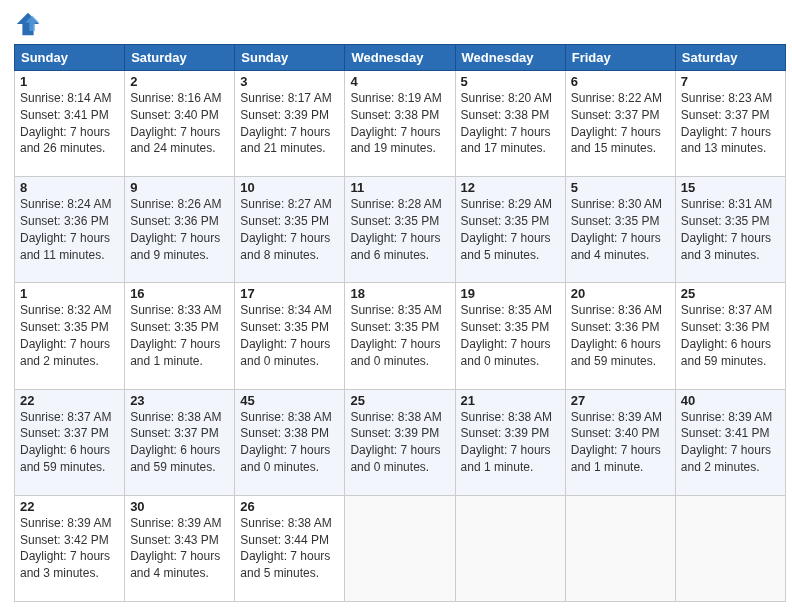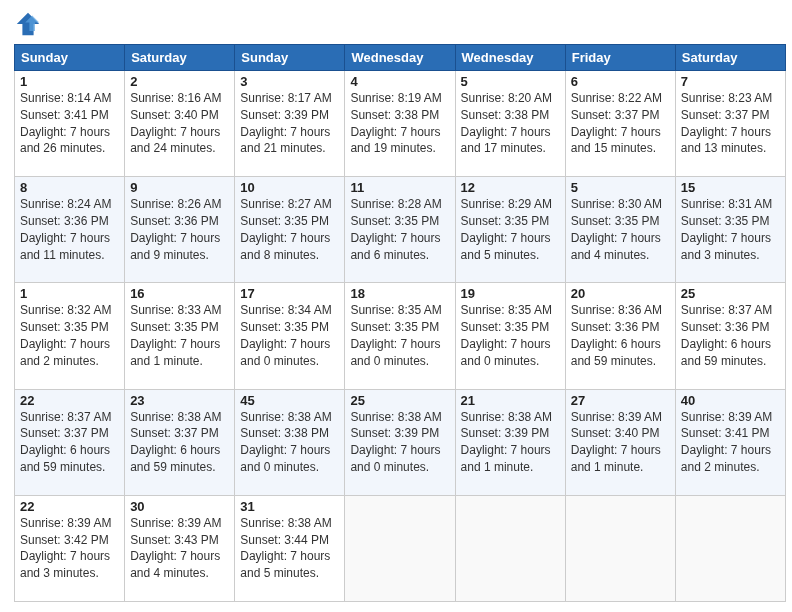--- a/index.html
+++ b/index.html
@@ -254,21 +254,21 @@
         <tr>
           <td>
             <span class="day-num">22</span>
             <div class="day-info">Sunrise: 8:39 AM<br>Sunset: 3:42 PM<br>Daylight: 7 hours<br>and 3 minutes.</div>
           </td>
           <td>
             <span class="day-num">30</span>
             <div class="day-info">Sunrise: 8:39 AM<br>Sunset: 3:43 PM<br>Daylight: 7 hours<br>and 4 minutes.</div>
           </td>
           <td>
-            <span class="day-num">31</span>
+            <span class="day-num">26</span>
             <div class="day-info">Sunrise: 8:38 AM<br>Sunset: 3:44 PM<br>Daylight: 7 hours<br>and 5 minutes.</div>
           </td>
           <td class="empty"></td>
           <td class="empty"></td>
           <td class="empty"></td>
           <td class="empty"></td>
         </tr>
       </tbody>
   </table>
 </div>

